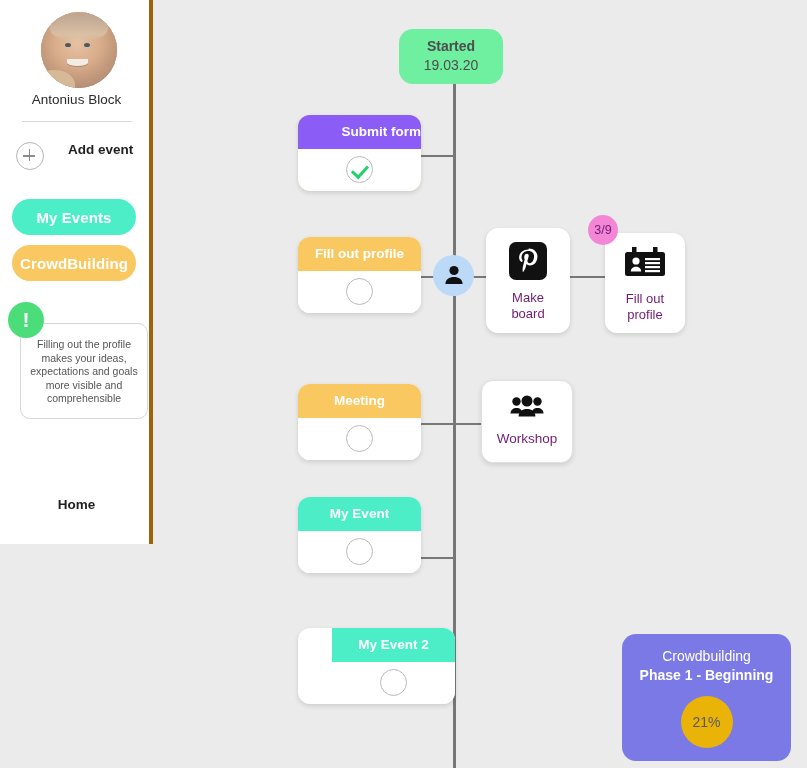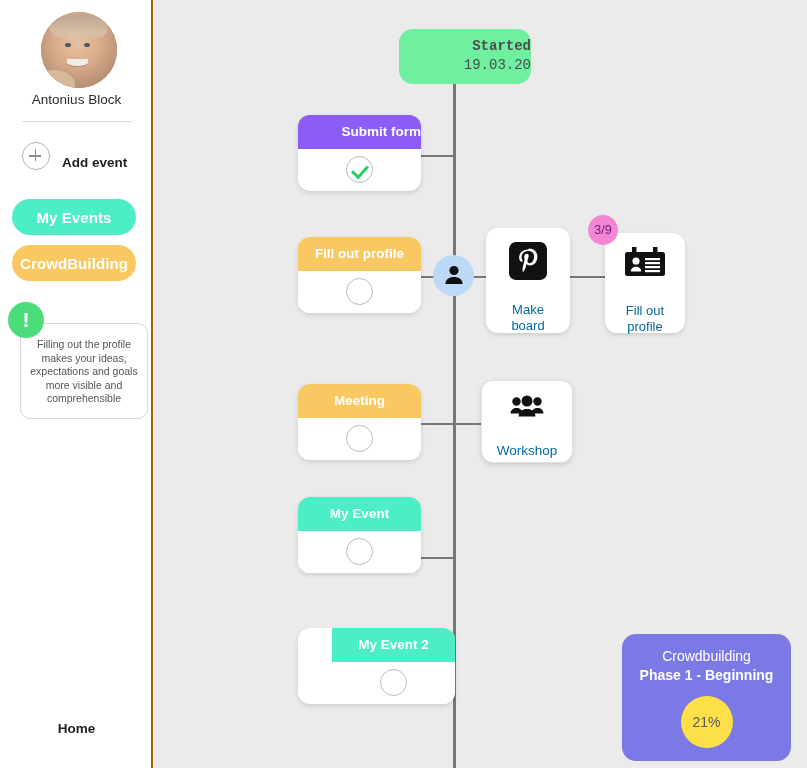--- a/index.html
+++ b/index.html
@@ -13,23 +13,23 @@
     font-family: "Liberation Sans", sans-serif;
     overflow: hidden;
     position: relative;
   }
 
   
   #sidebar {
     position: absolute;
     left: 0; top: 0;
     width: 153px;
-    height: 768px;
+    height: 544px;
     background: #ffffff;
-    border-right: 2px solid #a16207;
+    border-right: 4px solid #a16207;
     box-sizing: border-box;
   }
   #avatar {
     position: absolute;
     left: 41px; top: 12px;
     width: 76px; height: 76px;
     border-radius: 50%;
     overflow: hidden;
     background: #c9a98f;
     box-shadow: inset 0 0 0 1px rgba(0,0,0,.06);
@@ -85,24 +85,24 @@
   }
   #sidebar-divider {
     position: absolute;
     left: 22px; top: 121px;
     width: 110px; height: 1px;
     background: #d8d8d8;
   }
 
   #add-event {
     position: absolute;
-    left: 22px; top: 142px;
+    left: 16px; top: 142px;
     display: flex;
-    align-items: flex-end;
-    gap: 12px;
+    align-items: flex-start;
+    gap: 24px;
     cursor: pointer;
   }
   #add-event .plus-circle {
     width: 26px; height: 26px;
     border-radius: 50%;
     border: 1px solid #b6b6b6;
     position: relative;
     flex: none;
   }
   #add-event .plus-circle::before,
@@ -247,29 +247,28 @@
     width: 7px; height: 13px;
     border: solid #23d16b;
     border-width: 0 3.2px 3.2px 0;
     transform: rotate(42deg);
   }
 
   
   #started-node {
     position: absolute;
     left: 244px; top: 29px;
-    width: 132px; height: 55px;
+    width: 104px; height: 55px;
     border-radius: 14px;
     background: #6ef0a0;
-    text-align: right;
+    text-align: center;
     color: #4d4d4d;
     font-size: 14px;
     z-index: 2;
     cursor: pointer;
-    font-family: Liberation Mono, monospace;
   }
   #started-node .t1 { margin-top: 9px; font-weight: bold; }
   #started-node .t2 { margin-top: 3px; }
 
   
   #person-node {
     position: absolute;
     left: 278px; top: 255px;
     width: 41px; height: 41px;
     border-radius: 50%;
@@ -284,24 +283,24 @@
     position: absolute;
     border-radius: 12px;
     background: #ffffff;
     box-shadow: 0 2px 5px rgba(0,0,0,.13);
     text-align: center;
     cursor: pointer;
     z-index: 2;
   }
   .task-card .icon { margin-top: 14px; }
   .task-card .caption {
-    margin-top: 18px;
+    margin-top: 6px;
     font-size: 13px;
     line-height: 16px;
-    color: #0369a1;
+    color: #701a75;
   }
   #card-make-board {
     left: 331px; top: 228px;
     width: 84px; height: 105px;
   }
   #card-fill-profile {
     left: 450px; top: 233px;
     width: 80px; height: 100px;
   }
   #card-workshop {
@@ -342,21 +341,21 @@
     font-size: 14px;
     line-height: 19px;
   }
   #progress-card .pc-title .b { font-weight: bold; }
   #progress-card .pc-circle {
     position: absolute;
     left: 50%; margin-left: -26px;
     top: 62px;
     width: 52px; height: 52px;
     border-radius: 50%;
-    background: #fde047;
+    background: #eab308;
     color: #5b5b5b;
     font-size: 14px;
     line-height: 52px;
   }
 </style>
 </head>
 <body>
 
 <div id="sidebar">
 

